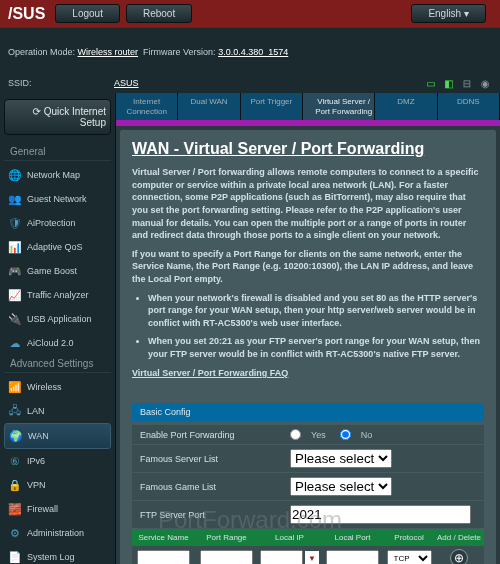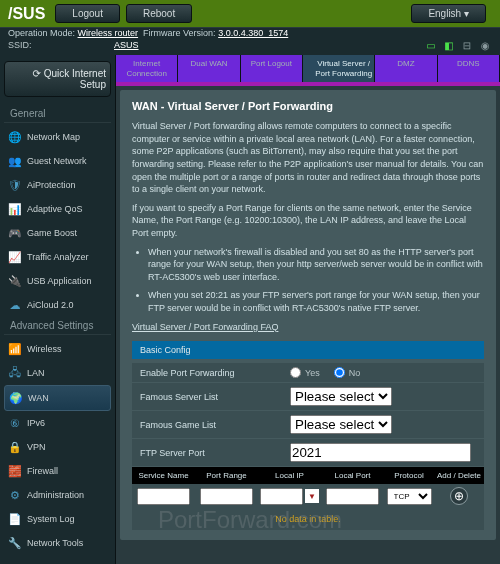--- a/index.html
+++ b/index.html
@@ -1,52 +1,52 @@
 <!DOCTYPE html>
 <html><head>
 <meta charset="utf-8">
 <style>
 * { margin: 0; padding: 0; box-sizing: border-box; }
 body { font-family: Arial, sans-serif; font-size: 10px; background: #1a2a2e; color: #b8c5c8; width: 500px; height: 564px; overflow: hidden; }
-.header { display: flex; align-items: center; padding: 4px 8px; background: #4d7c0f; border-bottom: 1px solid #2a3a3e; }
+.header { display: flex; align-items: center; padding: 4px 8px; background: #7f1d1d; border-bottom: 1px solid #2a3a3e; }
 .logo { color: #fff; font-size: 16px; font-weight: bold; margin-right: 10px; }
 .hdr-btn { background: linear-gradient(#3a4a4e,#1a2a2e); border: 1px solid #0a1214; color: #d0d8da; padding: 3px 16px; border-radius: 3px; font-size: 10px; margin-right: 6px; cursor: pointer; }
 .lang { margin-left: auto; }
 .container { display: flex; height: calc(100% - 48px); }
 .sidebar { width: 116px; background: #1a2a2e; border-right: 1px solid #0a1214; overflow-y: auto; padding: 6px 4px; }
 .qis-btn { background: linear-gradient(#3a4a4e,#1a2a2e); border: 1px solid #0a1214; border-radius: 4px; padding: 6px 4px; text-align: right; color: #e0e8ea; font-size: 10px; margin-bottom: 8px; cursor: pointer; }
 .sb-hdr { background: #1a2a2e; color: #8a9a9e; padding: 3px 6px; font-size: 10px; border-bottom: 1px solid #2a3a3e; margin-bottom: 2px; }
 .sb-item { display: flex; align-items: center; padding: 5px 4px; color: #c8d0d2; font-size: 9px; cursor: pointer; border-radius: 3px; }
 .sb-item.active { background: linear-gradient(#2a4a5e,#1a3a4e); border: 1px solid #3a5a6e; }
 .sb-icon { width: 14px; height: 14px; margin-right: 5px; display: inline-flex; align-items: center; justify-content: center; font-size: 11px; color: #4a9ac0; }
 .main { flex: 1; background: #2a3a3e; overflow-y: auto; }
-.info-bar { padding: 0 8px; font-size: 9px; color: #c0d0d4; display: flex; align-items: flex-start; }
+.info-bar { padding: 19px 8px; font-size: 9px; color: #c0d0d4; display: flex; align-items: flex-start; }
 .info-bar a { color: #fff; text-decoration: underline; }
 .ssid-row { padding: 0 8px 3px; font-size: 9px; display: flex; align-items: center; gap: 40px; }
 .ssid-row a { color: #fff; text-decoration: underline; }
 .status-icons { margin-left: auto; display: flex; gap: 4px; }
 .status-icons span { width: 14px; height: 14px; display: inline-flex; align-items: center; justify-content: center; font-size: 10px; }
-.tabs { display: flex; background: #6d28d9; border-bottom: 4px solid #a21caf; }
+.tabs { display: flex; background: #0c4a6e; border-bottom: 6px solid #a21caf; }
 .tab { flex: 1; text-align: center; padding: 4px 2px; font-size: 8px; color: #a0b0b4; border-right: 1px solid #0a1214; cursor: pointer; line-height: 1.2; }
 .tab.active { background: #2a4a5e; color: #e0f0f4; padding-left: 12px; }
 .content { padding: 10px 12px; background: #455a5e; margin: 4px; border-radius: 2px; }
-.page-title { color: #fff; font-size: 11px; font-weight: bold; margin-bottom: 8px; }
-.desc { font-size: 9px; color: #d0e0e4; line-height: 1.4; margin-bottom: 8px; }
+.page-title { color: #fff; font-size: 16px; font-weight: bold; margin-bottom: 8px; text-decoration: underline; }
+.desc { font-size: 9px; color: #d0e0e4; line-height: 1.4; margin-bottom: 24px; font-weight: bold; }
 .desc ul { margin: 6px 0 0 16px; }
 .desc li { margin-bottom: 6px; }
 .faq-link { color: #d0e0e4; text-decoration: underline; }
 .section-hdr { background: #0369a1; color: #e0e8ea; padding: 4px 8px; font-size: 9px; margin-bottom: 4px; }
 .form-row { display: flex; align-items: center; padding: 4px 8px; background: #3a4e52; margin-bottom: 1px; font-size: 9px; }
 .form-row .label { width: 150px; color: #d0e0e4; }
 .form-row .field { flex: 1; }
 .radio-group { display: flex; gap: 14px; }
-.radio-opt { display: flex; align-items: center; gap: 4px; }
+.radio-opt { display: flex; align-items: center; gap: 10px; }
 .radio-opt input { width: 11px; height: 11px; }
 select, input[type text], .text-input { background: #2a3a3e; border: 1px solid #1a2a2e; color: #c0d0d4; padding: 2px 4px; font-size: 9px; width: 110px; }
-.table-hdr { display: flex; background: #000000; padding: 4px 0; font-size: 8px; color: #d0e0e4; text-align: center; }
+.table-hdr { display: flex; background: #15803d; padding: 4px 0; font-size: 8px; color: #d0e0e4; text-align: center; }
 .col { flex: 1; padding: 0 2px; }
 .col-sm { width: 50px; flex: none; }
 .input-row { display: flex; background: #3a4e52; padding: 3px 0; align-items: center; }
 .input-row input, .input-row select { width: 90%; margin: 0 auto; display: block; font-size: 8px; padding: 2px; }
 .add-btn { width: 18px; height: 18px; border-radius: 50%; border: 1px solid #8a9a9e; background: #2a3a3e; color: #fff; display: flex; align-items: center; justify-content: center; margin: 0 auto; cursor: pointer; font-size: 12px; }
 .no-data { text-align: center; padding: 6px; color: #d0a020; font-size: 9px; background: #3a4e52; }
 .watermark { position: absolute; bottom: 30px; left: 50%; transform: translateX(-50%); font-size: 24px; color: rgba(120,130,132,0.4); pointer-events: none; font-family: Liberation Sans, sans-serif; }
 .arrow-btn { width: 14px; height: 14px; background: #fff; color: #a02020; display: inline-flex; align-items: center; justify-content: center; font-size: 8px; }
 </style>
 </head>
@@ -152,21 +152,21 @@
           <span class="sb-icon">🔧</span>
           <span>Network Tools</span>
         </div>
       </div>
   </div>
 
   <div class="main">
     <div class="tabs" id="tabs">
         <div class="tab">Internet Connection</div>
         <div class="tab">Dual WAN</div>
-        <div class="tab">Port Logout</div>
+        <div class="tab">Port Trigger</div>
         <div class="tab active">Virtual Server / Port Forwarding</div>
         <div class="tab">DMZ</div>
         <div class="tab">DDNS</div>
       </div>
     <div class="content">
       <div class="page-title">WAN - Virtual Server / Port Forwarding</div>
       <div class="desc">
         <div>Virtual Server / Port forwarding allows remote computers to connect to a specific computer or service within a private local area network (LAN). For a faster connection, some P2P applications (such as BitTorrent), may also require that you set the port forwarding setting. Please refer to the P2P application's user manual for details. You can open the multiple port or a range of ports in router and redirect data through those ports to a single client on your network.</div>
         <div style="margin-top:6px">If you want to specify a Port Range for clients on the same network, enter the Service Name, the Port Range (e.g. 10200:10300), the LAN IP address, and leave the Local Port empty.</div>
         <ul>

